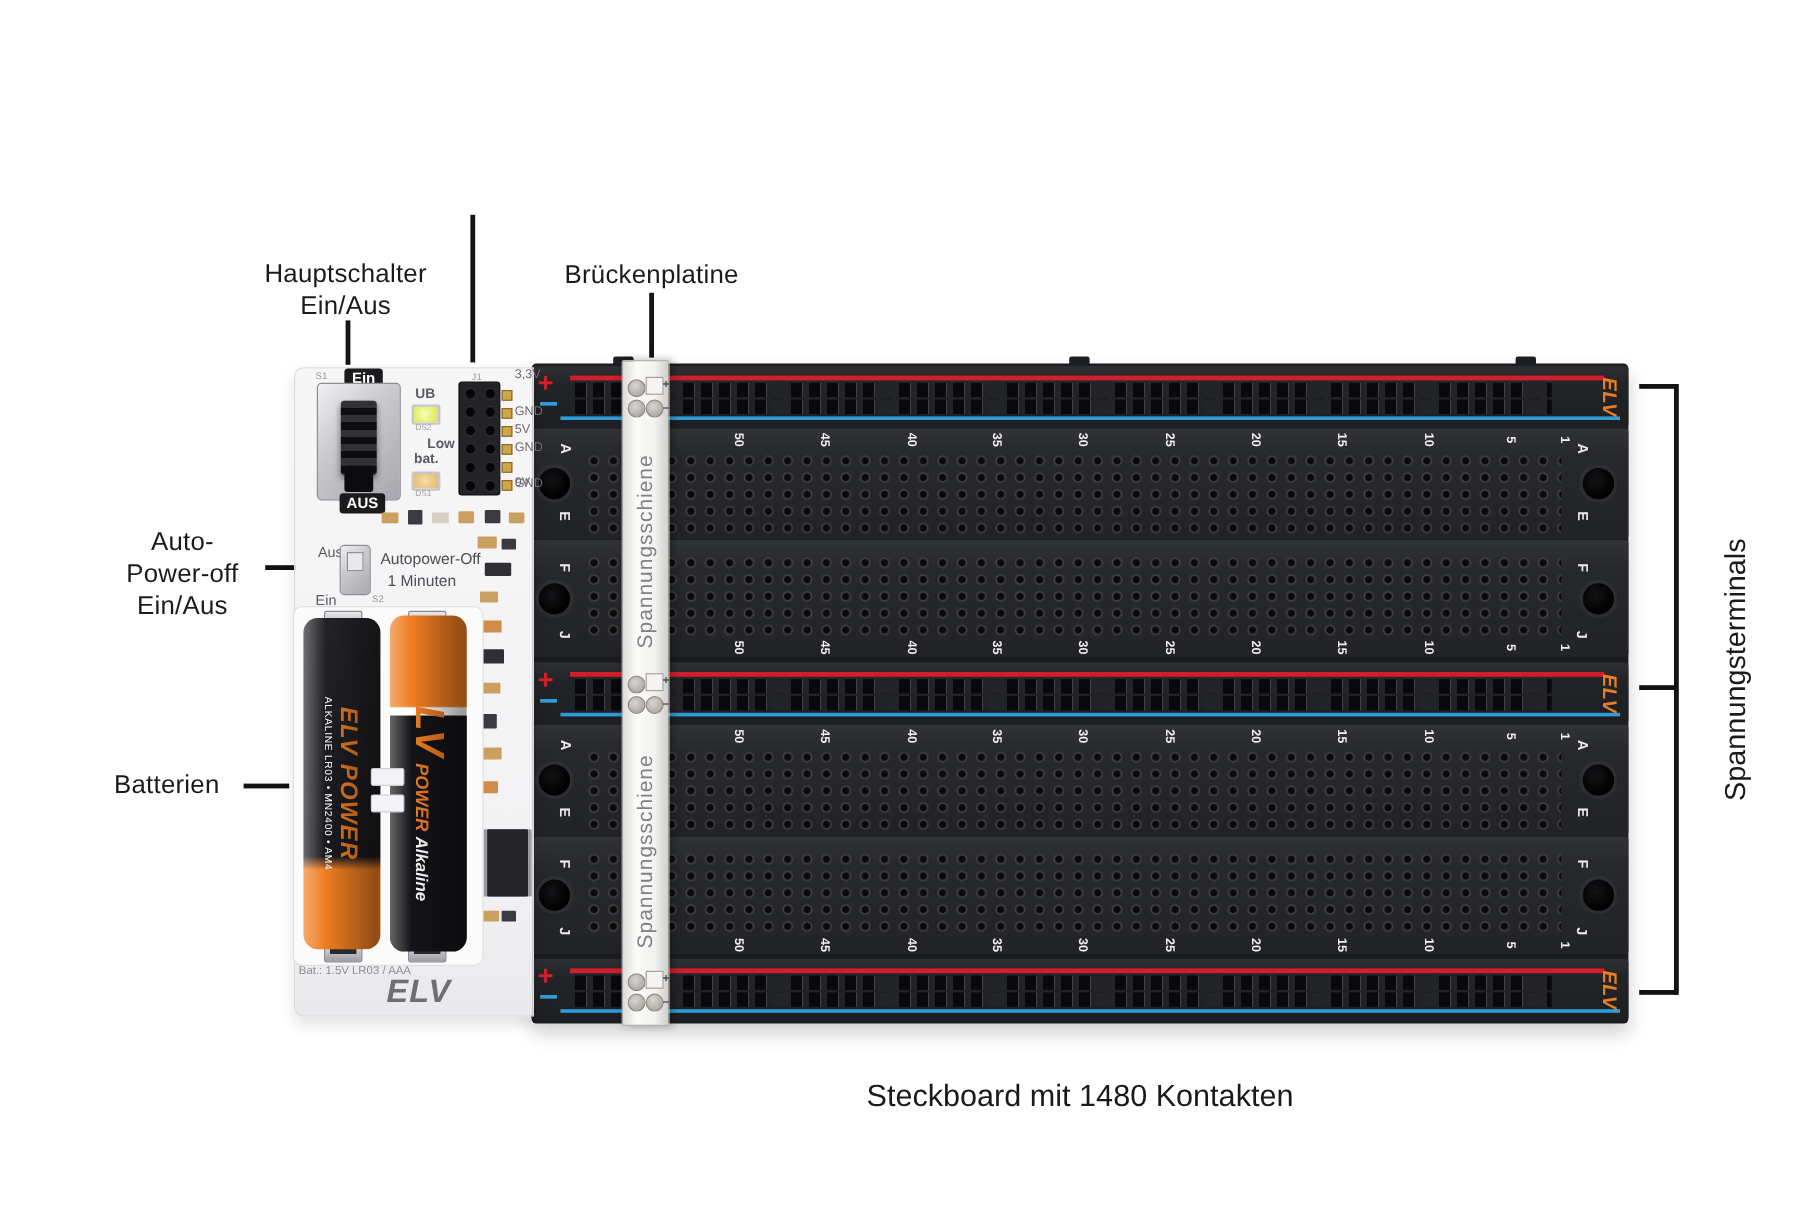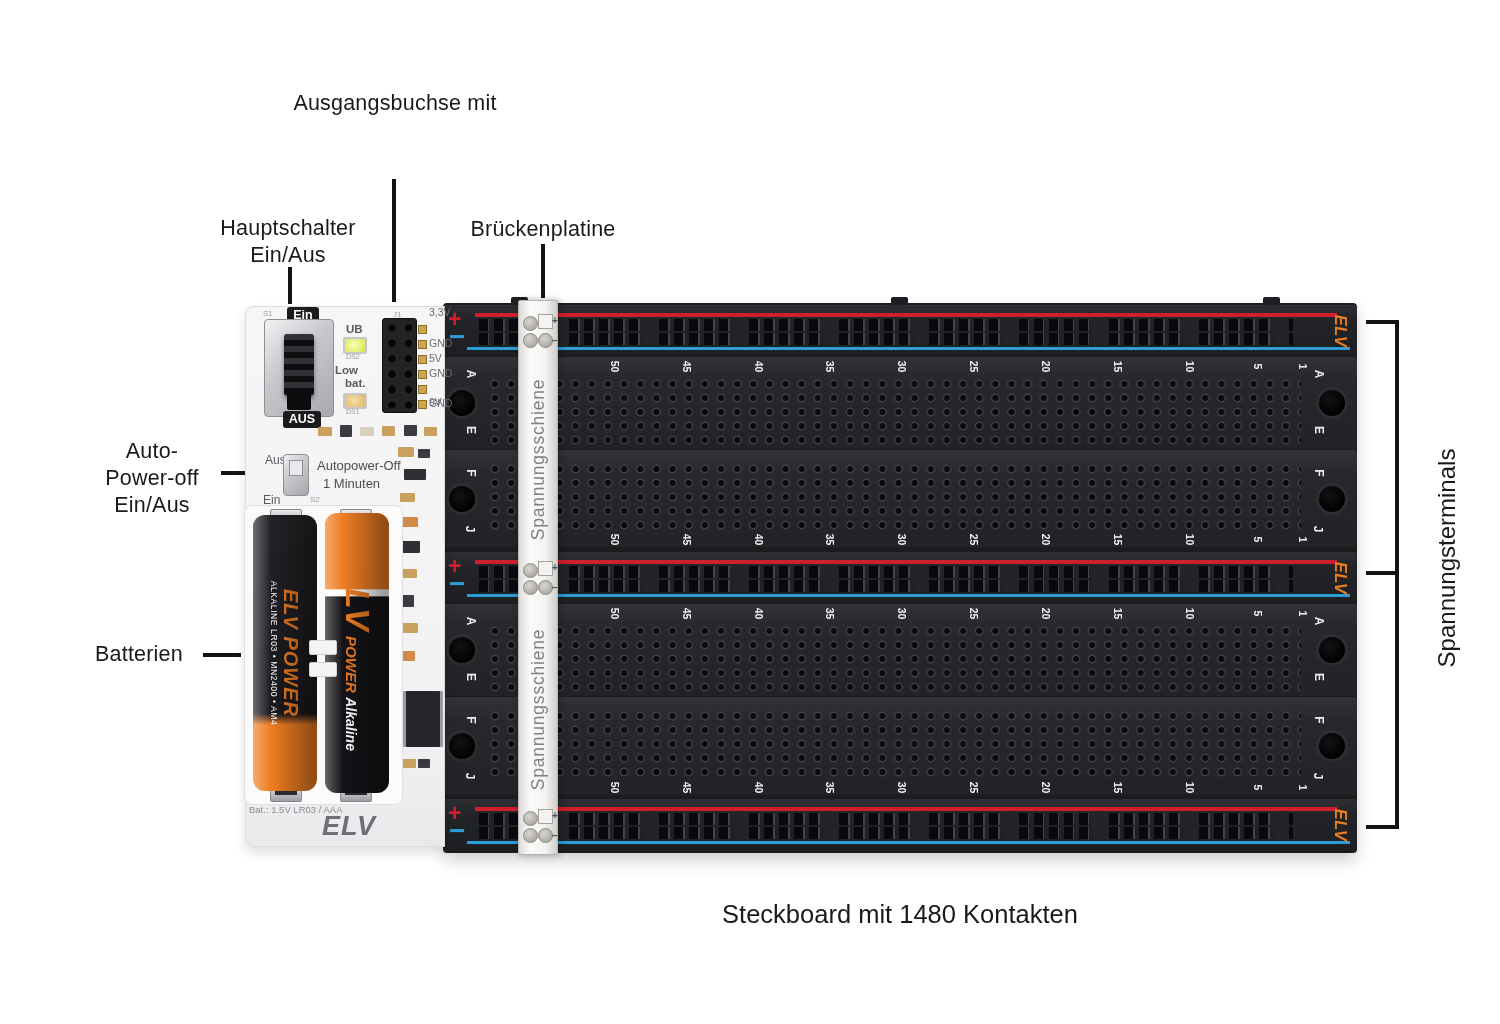--- a/index.html
+++ b/index.html
@@ -87,21 +87,20 @@
       text-align:center;white-space:nowrap;}
   #elvlogo{position:absolute;font-size:27px;font-style:italic;font-weight:800;color:#6e6e74;letter-spacing:1px;}
   .batinfo{position:absolute;font-size:9.5px;color:#8d8d93;}
 </style>
 </head>
 <body>
 
 <div id="stage">
 
   <div class="lbl" style="left:245px;top:90px;width:300px;">
-    <div>Ausgangsbuchse mit</div>
   </div>
   <div class="leadv" style="left:392px;top:179px;height:123px;"></div>
 
   <div class="lbl" style="left:188px;top:215px;width:200px;">
     <div>Hauptschalter</div>
     <div>Ein/Aus</div>
   </div>
   <div class="leadv" style="left:288px;top:267px;height:37px;"></div>
 
   <div class="lbl" style="left:443px;top:216px;width:200px;">
@@ -262,21 +261,21 @@
     <div class="badge" style="left:41px;top:0px;width:32px;">Ein</div>
     <div id="mainswitch" class="silver">
       <div id="mainknob"></div>
     </div>
     <div class="badge" style="left:37px;top:104px;width:38px;">AUS</div>
 
     <span class="ledlbl" style="left:100px;top:16px;">UB</span>
     <div class="led" style="left:97px;top:30px;width:20px;height:13px;background:radial-gradient(circle at 45% 45%,#f9ffb2,#d5e44e);"></div>
     <span class="tinyref" style="left:100px;top:46px;font-size:7px;">DS2</span>
 
-    <span class="ledlbl" style="left:89px;top:57px;">Low</span>
+    <span class="ledlbl" style="left:110px;top:57px;">Low</span>
     <span class="ledlbl" style="left:99px;top:70px;text-align:right;">bat.</span>
     <div class="led" style="left:97px;top:86px;width:20px;height:12px;background:radial-gradient(circle at 45% 45%,#f4dda6,#dfb76c);"></div>
     <span class="tinyref" style="left:100px;top:101px;font-size:7px;">DS1</span>
 
     <span class="tinyref" style="left:147px;top:3px;">J1</span>
     <div id="conn"></div>
     <div class="pinpad" style="left:172px;top:18px;"></div>
     <div class="pinpad" style="left:172px;top:33px;"></div>
     <div class="pinpad" style="left:172px;top:48px;"></div>
     <div class="pinpad" style="left:172px;top:63px;"></div>

